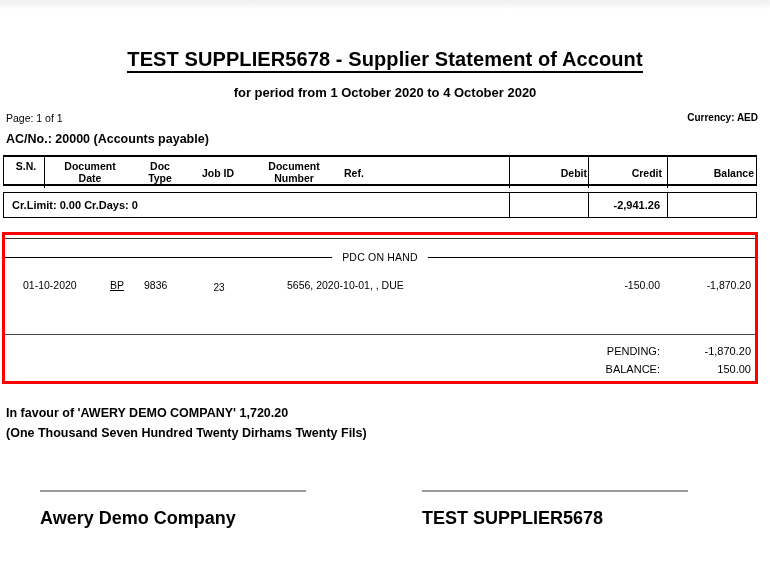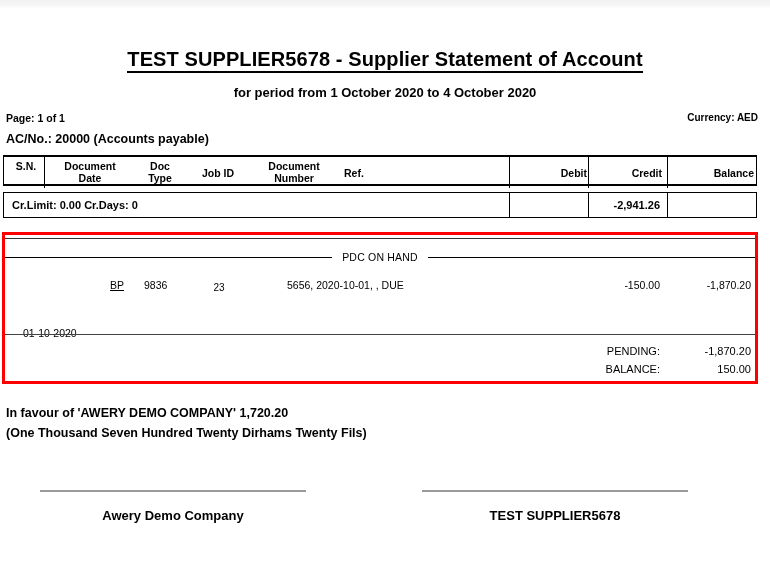--- a/index.html
+++ b/index.html
@@ -49,21 +49,21 @@
     width: 770px;
     text-align: center;
     font-size: 13px;
     font-weight: bold;
   }
 
   .page-no {
     position: absolute;
     top: 112px; left: 6px;
     font-size: 10.5px;
-    font-weight: bold;
+    font-weight: normal;
   }
   .currency {
     position: absolute;
     top: 112px; right: 12px;
     font-size: 10px;
     font-weight: bold;
   }
   .acno {
     position: absolute;
     top: 132px; left: 6px;
@@ -219,22 +219,21 @@
   .sig.left  { left: 40px; }
   .sig.right { left: 422px; }
   .sig-line {
     width: 100%;
     height: 0;
     border-top: 2px solid #9a9a9a;
   }
   .sig-name {
     margin-top: 16px;
     width: 100%;
-    text-align: center;
-    font-size: 13px;
+    font-size: 18px;
     font-weight: bold;
   }
 </style>
 </head>
 <body>
 
 <div id="page">
 
   <div class="top-band"></div>
 
@@ -293,21 +292,21 @@
 
     <div class="redline thick" style="top:3px"></div>
 
     <div class="pdc-band">
       <div class="pdc-rule left"></div>
       <div class="pdc-label">PDC ON HAND</div>
       <div class="pdc-rule right"></div>
     </div>
 
     <div class="drow">
-      <div class="dcell" style="left:18px;  top:3px;margin-top:48px;">01-10-2020</div>
+      <div class="dcell" style="left:18px;  top:3px;">01-10-2020</div>
       <div class="dcell" style="left:105px; top:3px;text-decoration:underline;">BP</div>
       <div class="dcell" style="left:139px; top:3px;">9836</div>
       <div class="dcell c" style="left:194px; top:6px; width:40px; font-size:10px;">23</div>
       <div class="dcell" style="left:282px; top:3px;">5656, 2020-10-01, , DUE</div>
       <div class="dcell r" style="left:480px; top:3px; width:175px;">-150.00</div>
       <div class="dcell r" style="left:570px; top:3px; width:176px;">-1,870.20</div>
     </div>
 
     <div class="redline" style="top:99px"></div>
 

